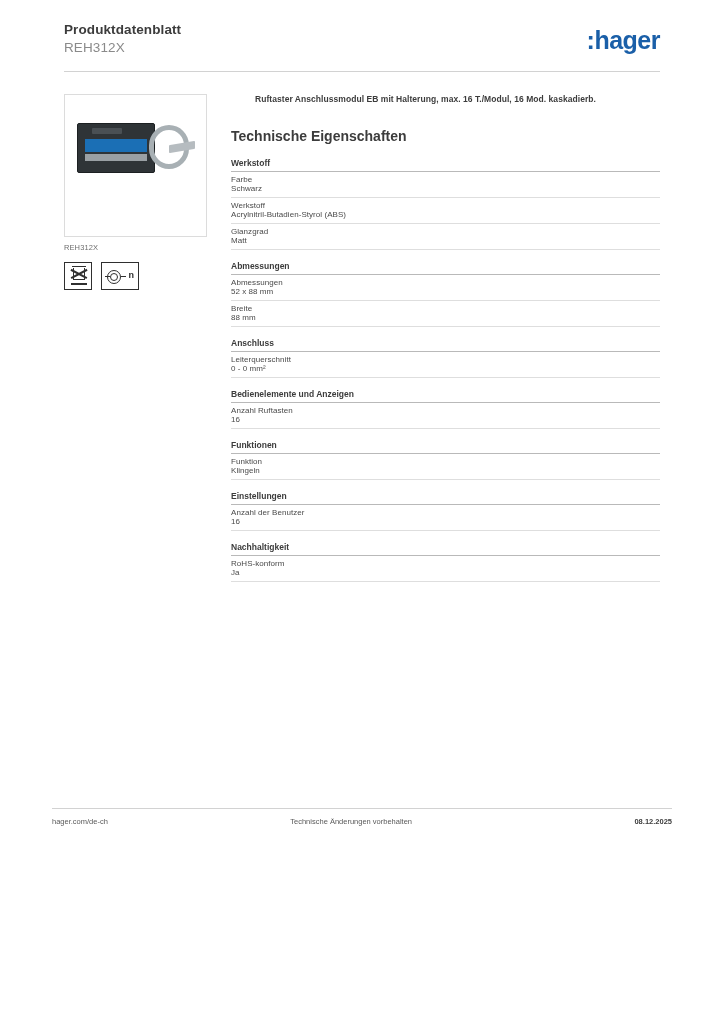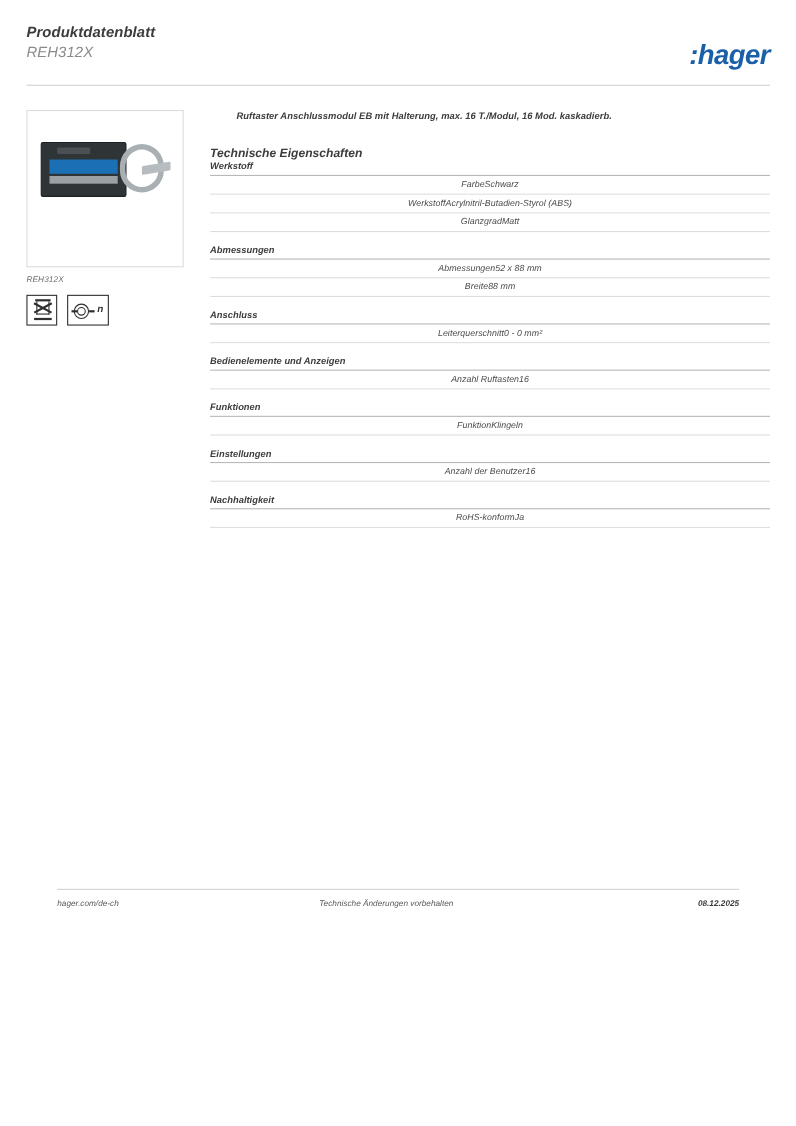--- a/index.html
+++ b/index.html
@@ -14,22 +14,21 @@
     color: #3c3c3c;
     position: relative;
     overflow: hidden;
   }
   .page {
     position: absolute;
     left: 0; top: 0;
     width: 724px;
     height: 848px;
     box-sizing: border-box;
-    padding: 0 24px;
-    font-style: italic;
+    padding: 0 64px;
   }
 
   
   .header {
     display: flex;
     align-items: flex-start;
     justify-content: space-between;
     padding-top: 22px;
   }
   .title-block {
@@ -47,21 +46,21 @@
     color: #8a8a8a;
     letter-spacing: 0.1px;
     margin-top: 1px;
   }
   .logo {
     font-size: 25px;
     font-weight: bold;
     color: #1a5fa8;
     letter-spacing: -0.5px;
     line-height: 1;
-    margin-top: 16px;
+    margin-top: 6px;
     text-align: right;
   }
   .header-rule {
     border: none;
     border-top: 1px solid #d2d2d2;
     margin: 14px 0 0 0;
   }
 
   
   .content {
@@ -252,45 +251,46 @@
   
   .product-desc {
     font-size: 8.5px;
     font-weight: bold;
     color: #3c3c3c;
     line-height: 1.4;
     letter-spacing: 0.05px;
     margin-left: 24px;
   }
   .section-main-title {
-    font-size: 11px;
+    font-size: 14px;
     font-weight: bold;
     color: #3c3c3c;
     margin-top: 22px;
-    margin-bottom: 0;
+    margin-bottom: 14px;
   }
   .group {
     margin-bottom: 11px;
   }
   .group-title {
     font-size: 8.5px;
     font-weight: bold;
     color: #3c3c3c;
     padding-bottom: 3px;
     border-bottom: 1px solid #b9b9b9;
   }
   .spec-row {
     display: flex;
-    justify-content: center;
+    justify-content: space-between;
     align-items: baseline;
     font-size: 8px;
     color: #4a4a4a;
     padding: 3.5px 0 3.5px 0;
     border-bottom: 1px solid #dedede;
     letter-spacing: 0.05px;
+    flex-direction: column;
   }
   .spec-label {
     text-align: left;
   }
   .spec-value {
     text-align: right;
     white-space: nowrap;
   }
 
   

